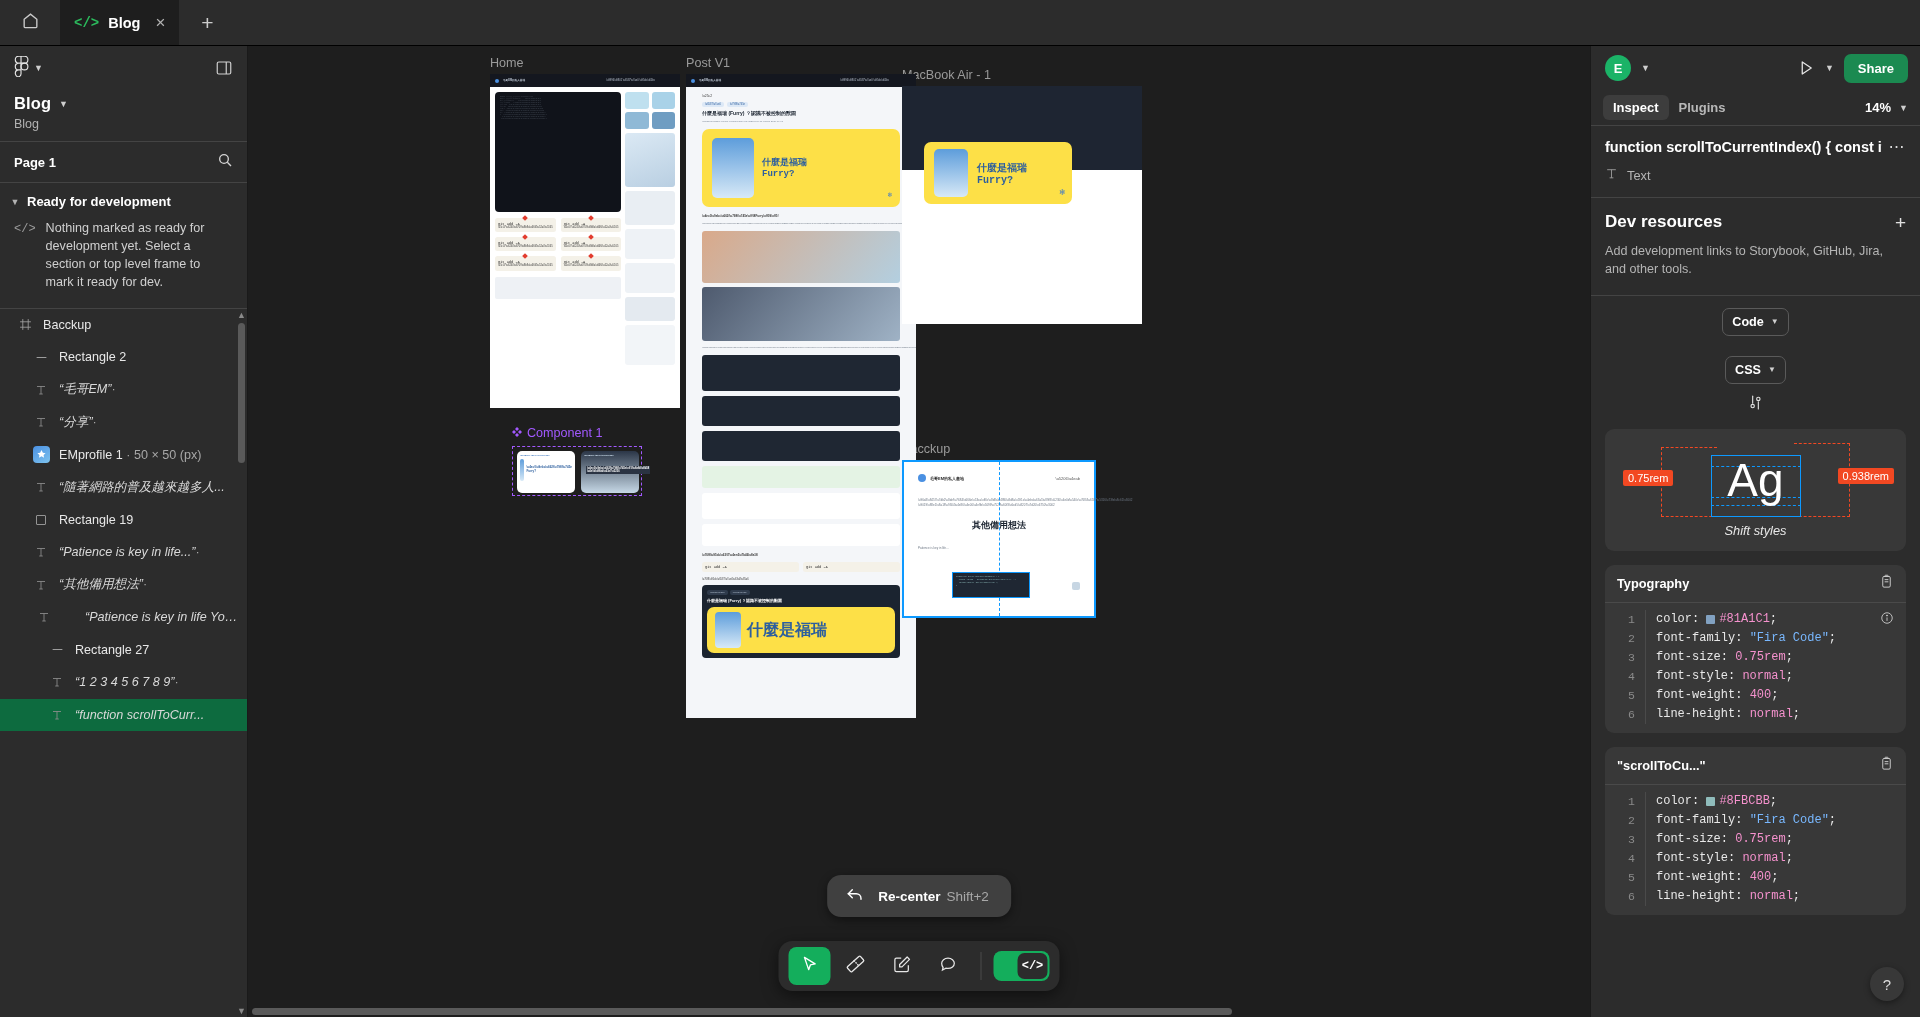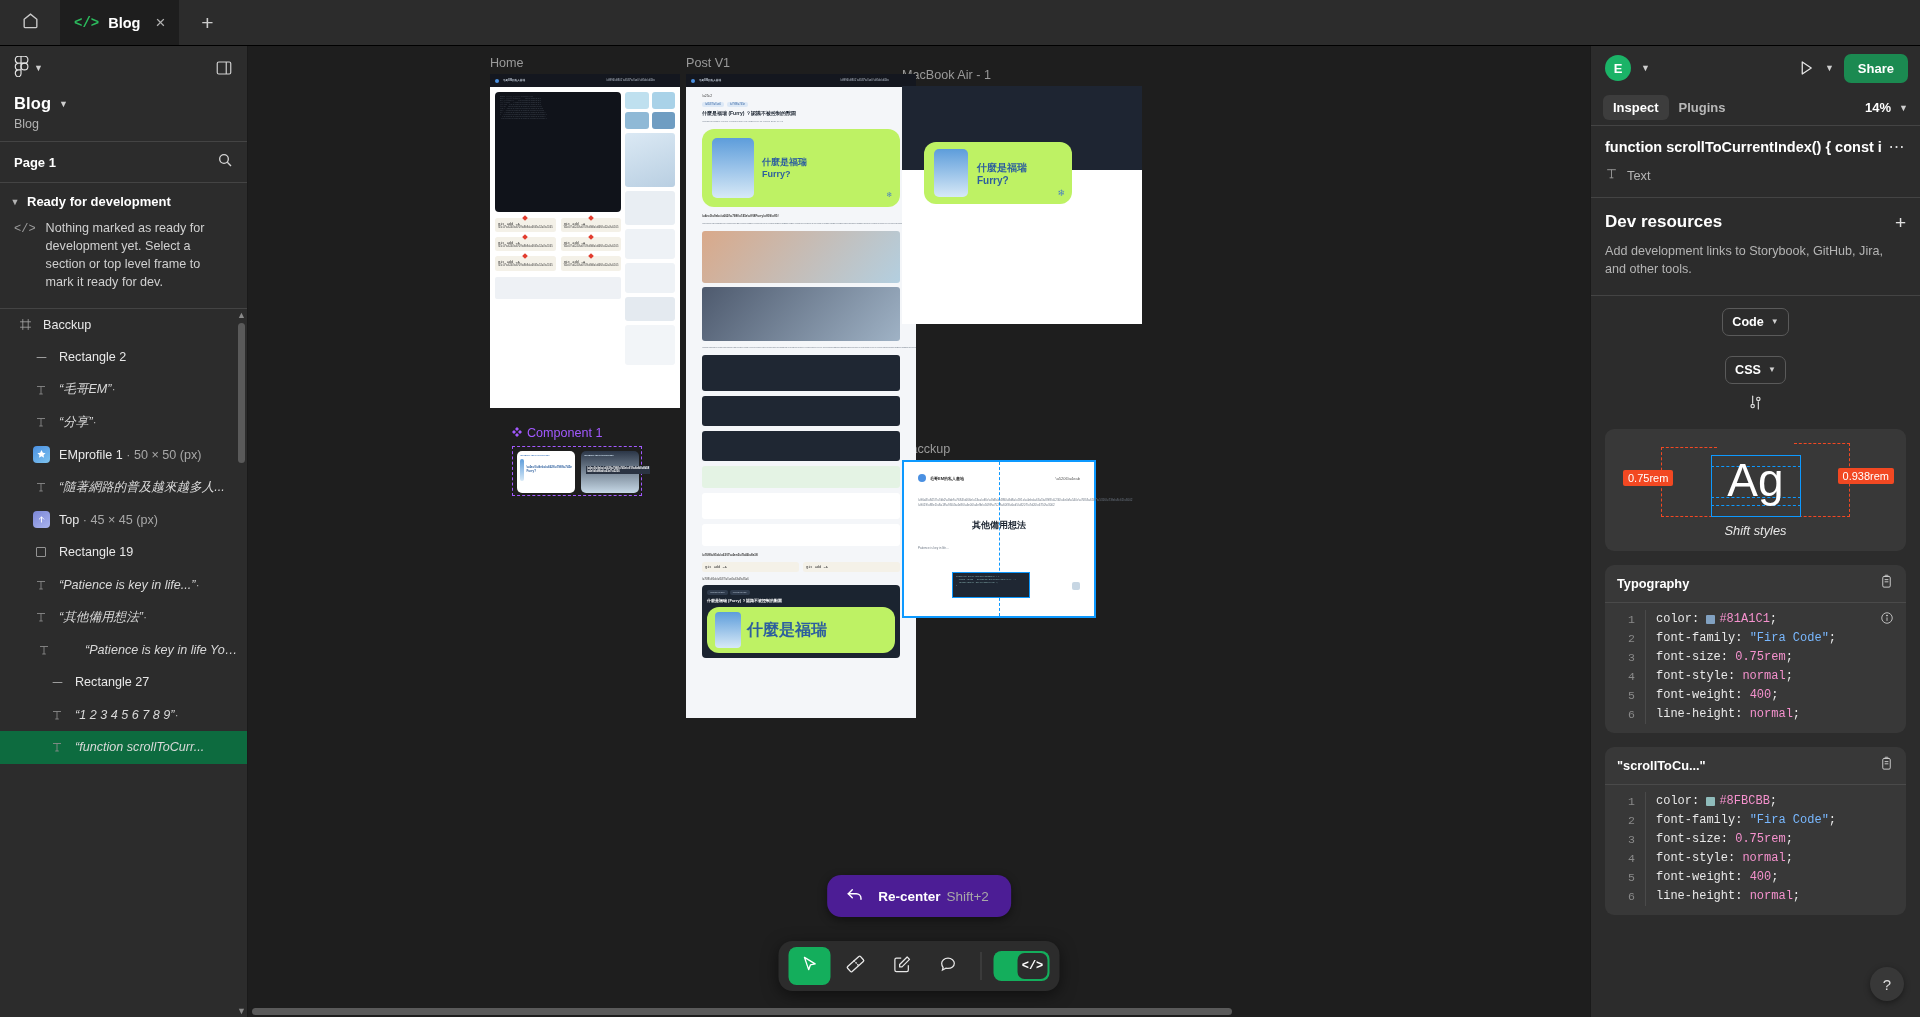--- a/index.html
+++ b/index.html
@@ -111,36 +111,36 @@
   .tiny { font-size:2.6px; color:#b9c2cf; line-height:1.25; }
   .tinyw { font-size:2.6px; color:#3a3a3a; line-height:1.25; }
   .ascii-box { background:#10131a; color:#7d8796; font-family:"Liberation Mono",monospace;
                font-size:1.9px; line-height:1.06; padding:4px 5px; border-radius:4px; overflow:hidden;}
   .card-chip { border-radius:3px; }
   .gitcard { background:#f4f1e8; border-radius:2.5px; padding:3px; }
   .gitcode { font-family:"Liberation Mono",monospace; font-size:3.6px; color:#2b2b2b; }
   .redmark { width:4px; height:4px; background:#e23c2e; transform:rotate(45deg); }
 
   
-  .hero-card { background:#bef264; border-radius:12px; position:relative; }
+  .hero-card { background:#fde047; border-radius:7px; position:relative;font-family:Liberation Mono, monospace; }
   .hero-title { color:#2d5f9e; font-weight:bold; }
 
   
   .mb-frame { position:absolute; background:#ffffff; }
   .mb-top { background:#1e2532; }
 
   
   .sel-frame { position:absolute; border:2px solid #0d99ff; background:#fff; }
   .guide-v { position:absolute; width:0; border-left:1px dashed #0d99ff; }
   .sel-box { position:absolute; border:1.5px solid #0d99ff; }
 
   
   .recenter {
     position:absolute; left:50%; transform: translateX(-50%);
-    background:#4c1d95; border-radius:14px; height:42px; display:flex; align-items:center;
+    background:#404040; border-radius:14px; height:42px; display:flex; align-items:center;
     gap:14px; padding: 0 22px 0 18px; box-shadow:0 3px 10px rgba(0,0,0,.45); cursor:pointer;
   }
   .recenter-label { font-size:13.5px; font-weight:bold; color:#fff; }
   .recenter-kbd { font-size:13.5px; color:#a8a8a8; margin-left:-8px;}
 
   
   .toolbar {
     position:absolute; left:50%; transform:translateX(-50%);
     background:#2c2c2c; border-radius:14px; height:50px; display:flex; align-items:center;
     padding: 0 10px; gap: 4px; box-shadow: 0 4px 16px rgba(0,0,0,.5);
@@ -382,30 +382,20 @@
               </div>
               <div class="layer-name">EMprofile 1<span class="dim"> · 50 × 50 (px)</span></div>
             </div>
             <div class="layer-row" style="padding-left: 32px;">
               <div class="layer-icon">
                 <svg width="12" height="12" viewBox="0 0 24 24" fill="none" stroke="#8f8f8f" stroke-width="1.7">
                   <path d="M4 5h16M12 5v15M8.5 20h7"></path>
                 </svg>
               </div>
               <div class="layer-name txt">“隨著網路的普及越來越多人...</div>
-            </div>
-            <div class="layer-row" style="padding-left: 32px;">
-              <div class="layer-icon">
-                <span class="thumb-img" style="background:linear-gradient(145deg,#7b86d6,#aab4ee);display:flex;align-items:center;justify-content:center;">
-                  <svg width="9" height="9" viewBox="0 0 24 24" fill="none" stroke="#fff" stroke-width="2.4" stroke-linecap="round">
-                    <path d="M12 19V6M6 11l6-6 6 6"></path>
-                  </svg>
-                </span>
-              </div>
-              <div class="layer-name">Top<span class="dim"> · 45 × 45 (px)</span></div>
             </div>
             <div class="layer-row" style="padding-left: 32px;">
               <div class="layer-icon">
                 <svg width="12" height="12" viewBox="0 0 24 24" fill="none" stroke="#a0a0a0" stroke-width="1.8">
                   <rect x="3" y="3" width="18" height="18" rx="1"></rect>
                 </svg>
               </div>
               <div class="layer-name">Rectangle 19</div>
             </div>
             <div class="layer-row" style="padding-left: 32px;">

